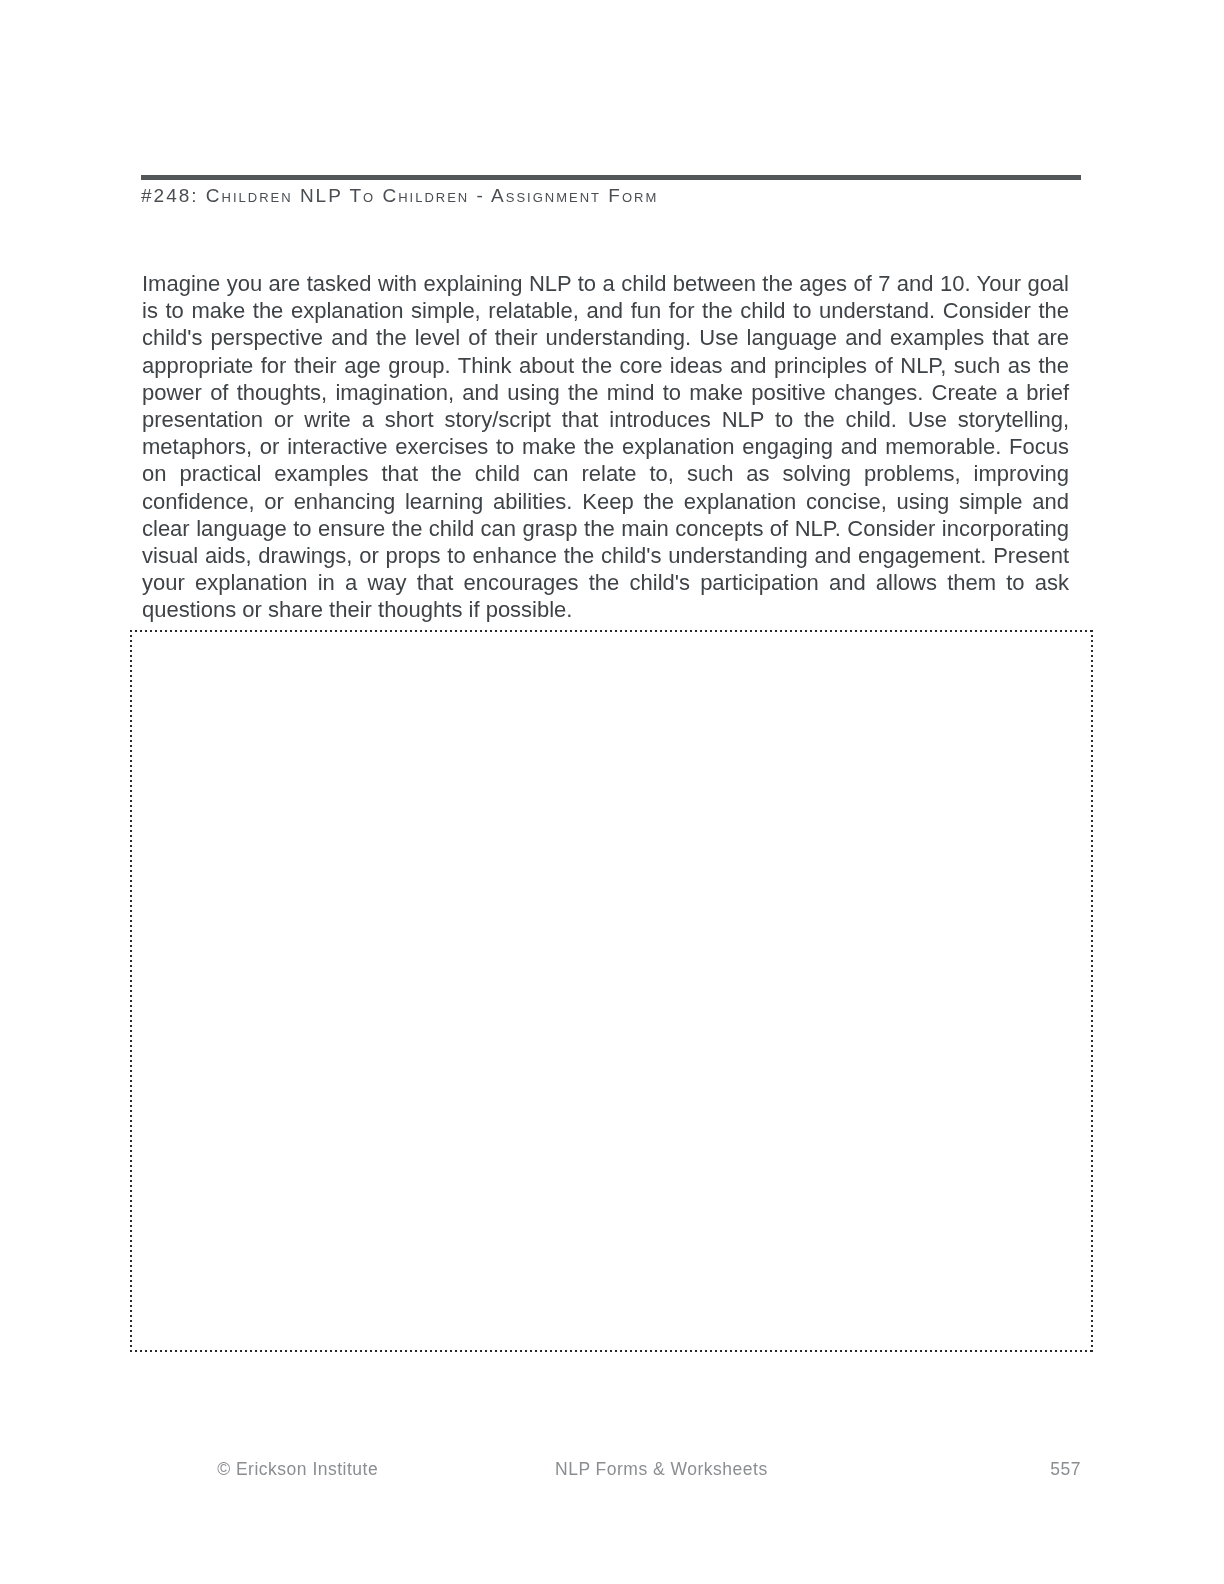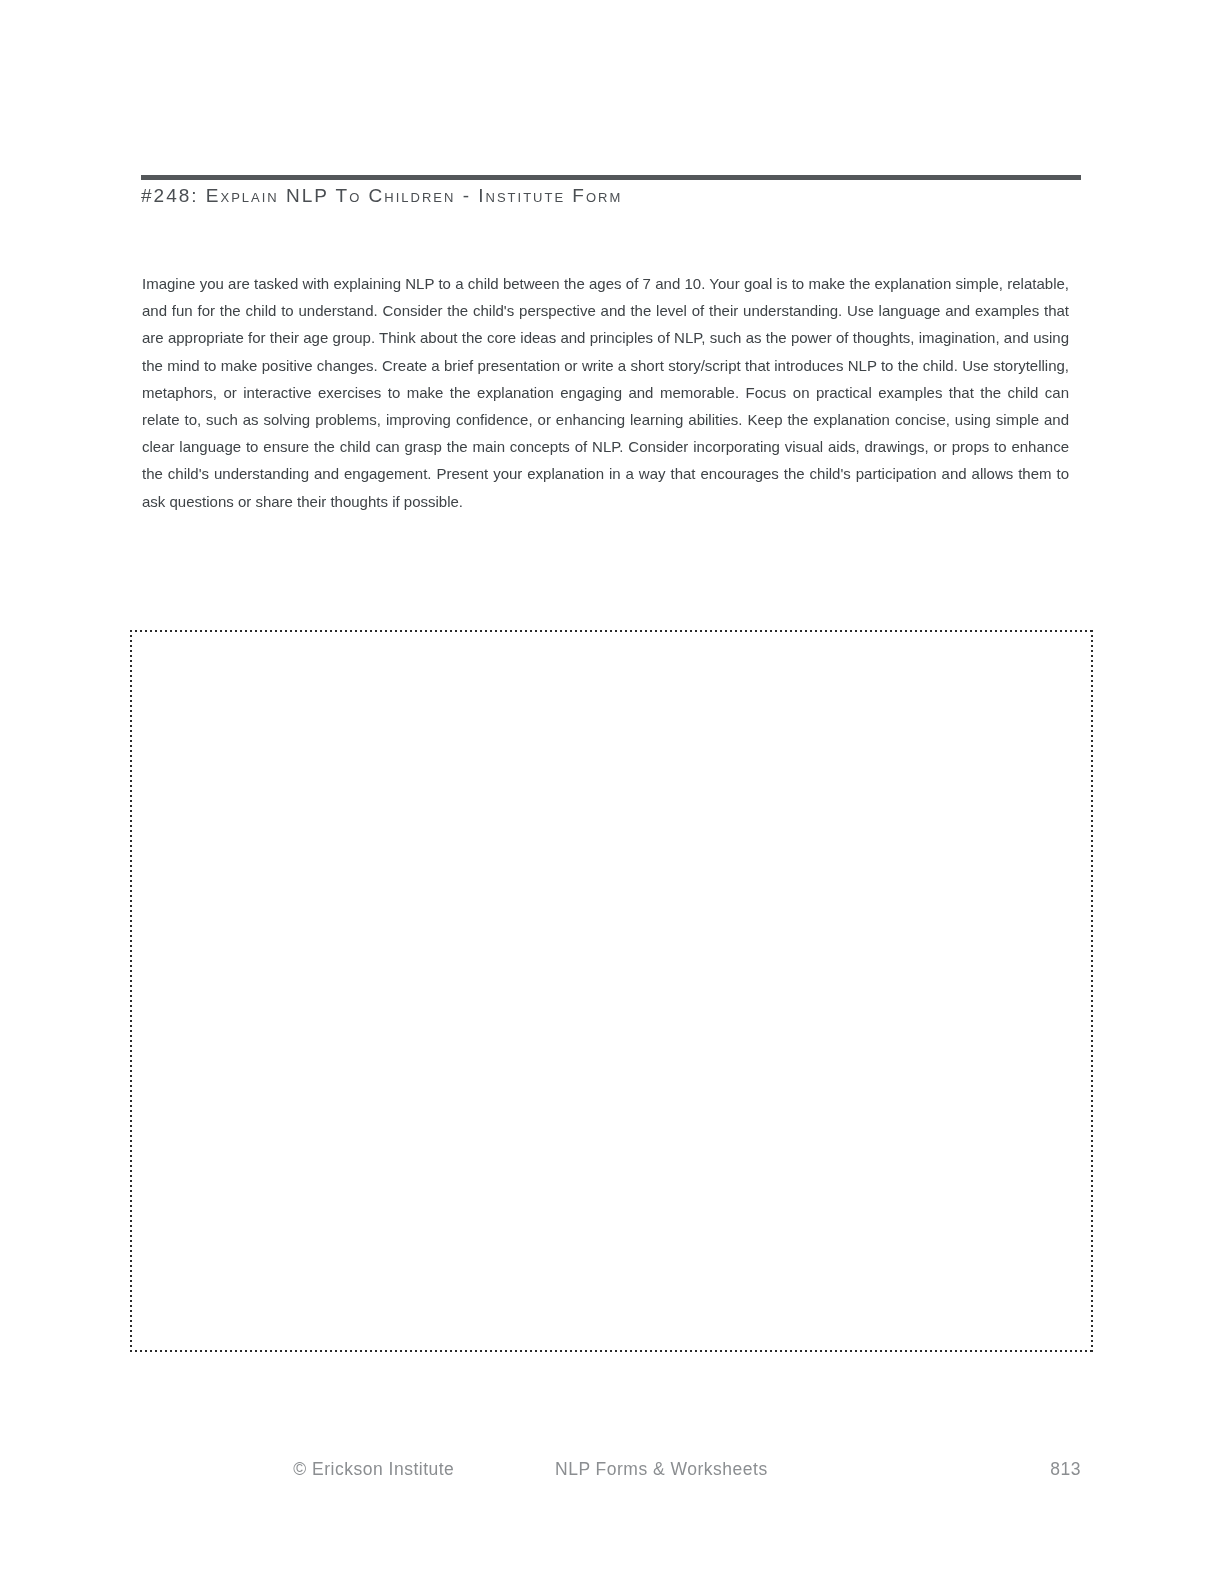--- a/index.html
+++ b/index.html
@@ -34,21 +34,21 @@
     letter-spacing: 2px;
     color: #4a4e52;
     white-space: nowrap;
   }
 
   .assignment-prompt {
     position: absolute;
     left: 142px;
     top: 270px;
     width: 927px;
-    font-size: 15px;
+    font-size: 22px;
     line-height: 27.2px;
     color: #3e4347;
     text-align: justify;
     text-justify: inter-word;
   }
 
   .answer-box {
     position: absolute;
     left: 130px;
     top: 630px;
@@ -70,36 +70,36 @@
     position: absolute;
     left: 141px;
     top: 1459px;
     width: 940px;
     display: flex;
     align-items: baseline;
     font-size: 17.5px;
     letter-spacing: 0.5px;
     color: #8b8e91;
   }
-  .footer-left   { flex: 1; text-align: right; }
+  .footer-left   { flex: 1; text-align: center; }
   .footer-center { flex: 1; text-align: right; }
   .footer-right  { flex: 1; text-align: right; }
 </style>
 </head>
 <body>
 
 <div class="page">
 
   <div class="header-rule"></div>
 
-  <div class="page-title">#248: Explain NLP To Children - Institute Form</div>
+  <div class="page-title">#248: Children NLP To Children - Assignment Form</div>
 
   <p class="assignment-prompt">Imagine you are tasked with explaining NLP to a child between the ages of 7 and 10. Your goal is to make the explanation simple, relatable, and fun for the child to understand. Consider the child's perspective and the level of their understanding. Use language and examples that are appropriate for their age group. Think about the core ideas and principles of NLP, such as the power of thoughts, imagination, and using the mind to make positive changes. Create a brief presentation or write a short story/script that introduces NLP to the child. Use storytelling, metaphors, or interactive exercises to make the explanation engaging and memorable. Focus on practical examples that the child can relate to, such as solving problems, improving confidence, or enhancing learning abilities. Keep the explanation concise, using simple and clear language to ensure the child can grasp the main concepts of NLP. Consider incorporating visual aids, drawings, or props to enhance the child's understanding and engagement. Present your explanation in a way that encourages the child's participation and allows them to ask questions or share their thoughts if possible.</p>
 
   <div class="answer-box"></div>
 
   <div class="page-footer">
     <span class="footer-left">© Erickson Institute</span>
     <span class="footer-center">NLP Forms &amp; Worksheets</span>
-    <span class="footer-right">813</span>
+    <span class="footer-right">557</span>
   </div>
 
 </div>
 
 </body></html>

